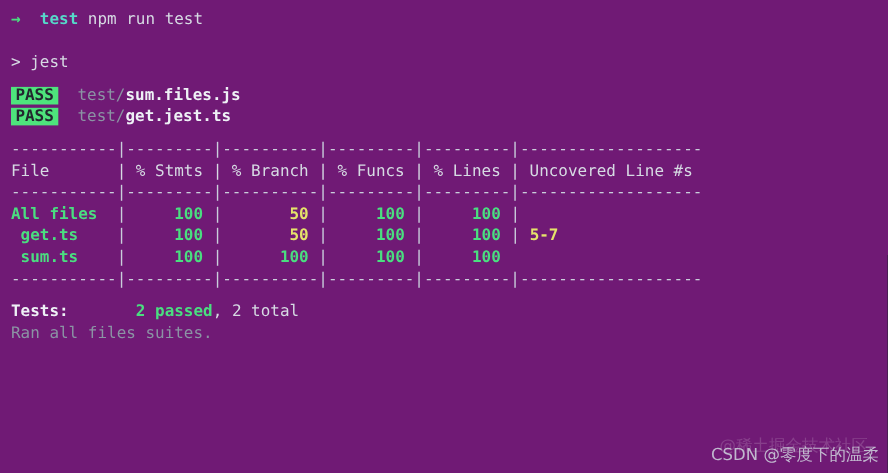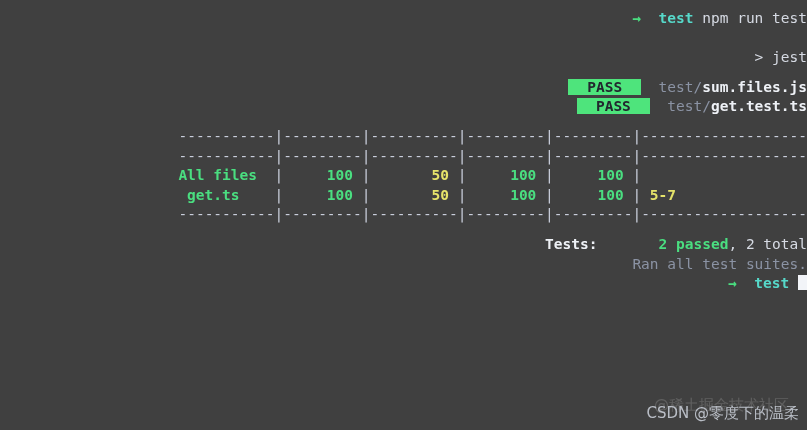--- a/index.html
+++ b/index.html
@@ -4,50 +4,49 @@
 <style>
   html, body {
     margin: 0;
     padding: 0;
     background: #22262f;
   }
   #terminal {
     position: relative;
     width: 807px;
     height: 430px;
-    background: #404040;
+    background: #701a75;
     overflow: hidden;
     font-family: "DejaVu Sans Mono", "Liberation Mono", monospace;
     font-size: 14.5px;
     line-height: 19.6px;
     color: #d6dae3;
     box-sizing: border-box;
     padding: 9px 0 0 10px;
-    text-align: right;
     -webkit-font-smoothing: antialiased;
   }
   .line {
     white-space: pre;
     height: 19.6px;
   }
   .spacer { height: 19.6px; }
   .spacer-sm { height: 10px; }
   .green-b    { color: #4ade80; font-weight: bold; }
   .cyan-b     { color: #56d8c9; font-weight: bold; }
   .gray       { color: #d6dae3; }
   .dim        { color: #8b93a4; }
   .white-b    { color: #eef1f6; font-weight: bold; }
   .yellow-b   { color: #e5e36a; font-weight: bold; }
   .sep        { color: #c9cedb; }
 
   .badge {
     background: #4ee47c;
     color: #23272f;
     font-weight: bold;
-    padding: 0 19px;
+    padding: 0 4px;
   }
 
   .cursor {
     display: inline-block;
     width: 9px;
     height: 15px;
     background: #f2f4f8;
     vertical-align: -2px;
   }
 
@@ -84,43 +83,44 @@
 
   <div class="line"><span class="green-b">→</span><span class="gray">  </span><span class="cyan-b">test</span><span class="gray"> </span><span class="gray">npm run test</span></div>
 
   <div class="spacer"></div>
 
   <div class="line gray">&gt; jest</div>
 
   <div class="spacer-sm"></div>
 
   <div class="line"><span class="badge">PASS</span><span>  </span><span class="dim">test/</span><span class="white-b">sum.files.js</span></div>
-  <div class="line"><span class="badge">PASS</span><span>  </span><span class="dim">test/</span><span class="white-b">get.test.ts</span></div>
+  <div class="line"><span class="badge">PASS</span><span>  </span><span class="dim">test/</span><span class="white-b">get.jest.ts</span></div>
 
   <div class="spacer-sm"></div>
 
   <div id="coverage">
     <div class="line sep">-----------|---------|----------|---------|---------|-------------------</div>
+    <div class="line gray">File       | % Stmts | % Branch | % Funcs | % Lines | Uncovered Line #s </div>
     <div class="line sep">-----------|---------|----------|---------|---------|-------------------</div>
 
     <div class="line"><span class="green-b">All files  </span><span class="sep">|</span><span class="green-b">     100 </span><span class="sep">|</span><span class="yellow-b">       50 </span><span class="sep">|</span><span class="green-b">     100 </span><span class="sep">|</span><span class="green-b">     100 </span><span class="sep">|</span><span class="yellow-b">                   </span></div>
 
     <div class="line"><span class="green-b"> get.ts    </span><span class="sep">|</span><span class="green-b">     100 </span><span class="sep">|</span><span class="yellow-b">       50 </span><span class="sep">|</span><span class="green-b">     100 </span><span class="sep">|</span><span class="green-b">     100 </span><span class="sep">|</span><span class="yellow-b"> 5-7               </span></div>
 
+    <div class="line"><span class="green-b"> sum.ts    </span><span class="sep">|</span><span class="green-b">     100 </span><span class="sep">|</span><span class="green-b">      100 </span><span class="sep">|</span><span class="green-b">     100 </span><span class="sep">|</span><span class="green-b">     100 </span><span class="yellow-b">                   </span></div>
 
     <div class="line sep">-----------|---------|----------|---------|---------|-------------------</div>
   </div>
 
   <div class="spacer-sm"></div>
 
 
   <div class="line"><span class="white-b">Tests:</span><span>       </span><span class="green-b">2 passed</span><span class="gray">, 2 total</span></div>
 
 
 
-  <div class="line dim">Ran all test suites.</div>
+  <div class="line dim">Ran all files suites.</div>
 
-  <div class="line"><span class="green-b">→</span><span>  </span><span class="cyan-b">test</span><span> </span><span class="cursor"></span></div>
 
   <div class="watermark-ghost">@稀土掘金技术社区</div>
   <div class="watermark">CSDN @零度下的温柔</div>
 
 </div>
 
 </body></html>

